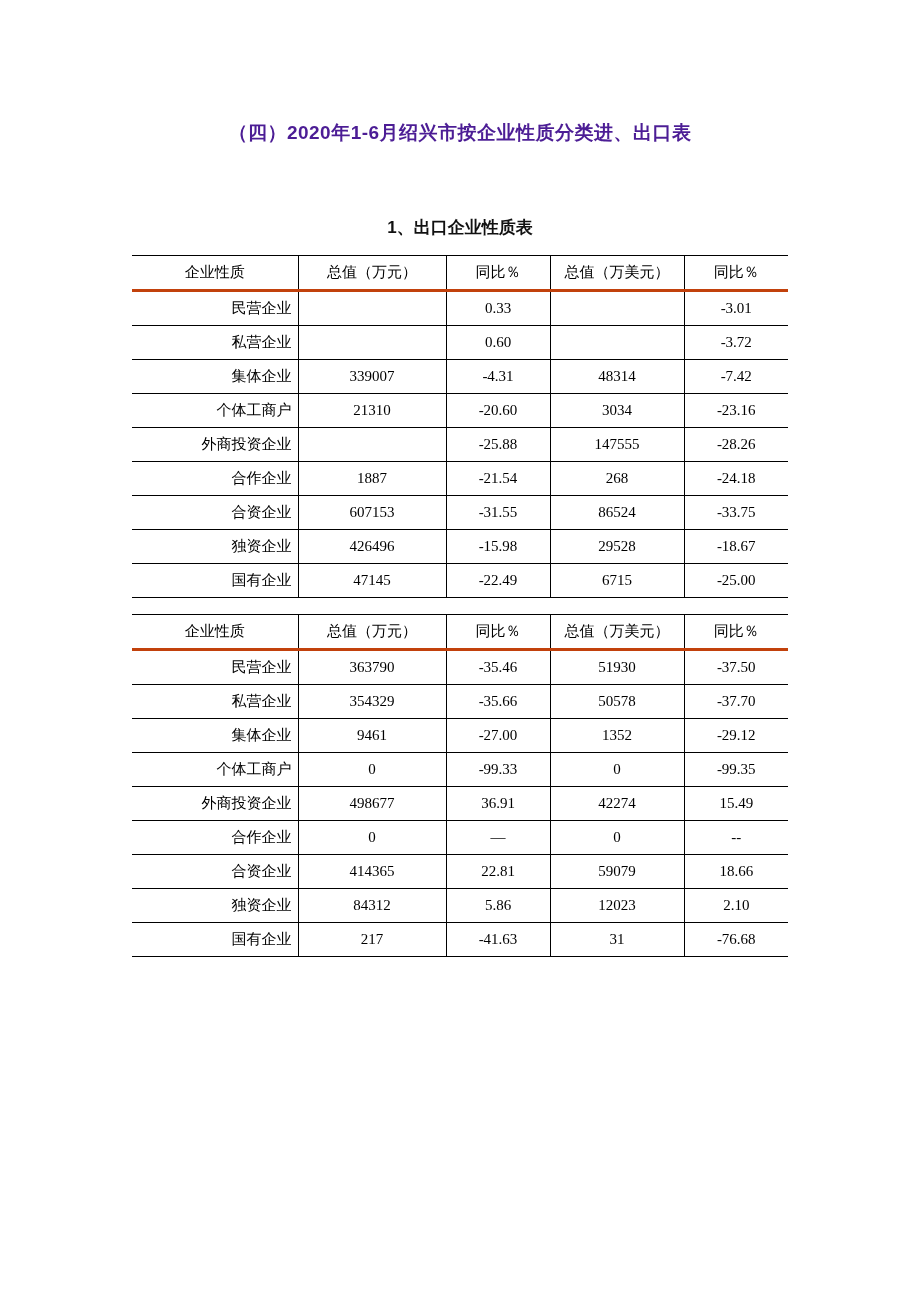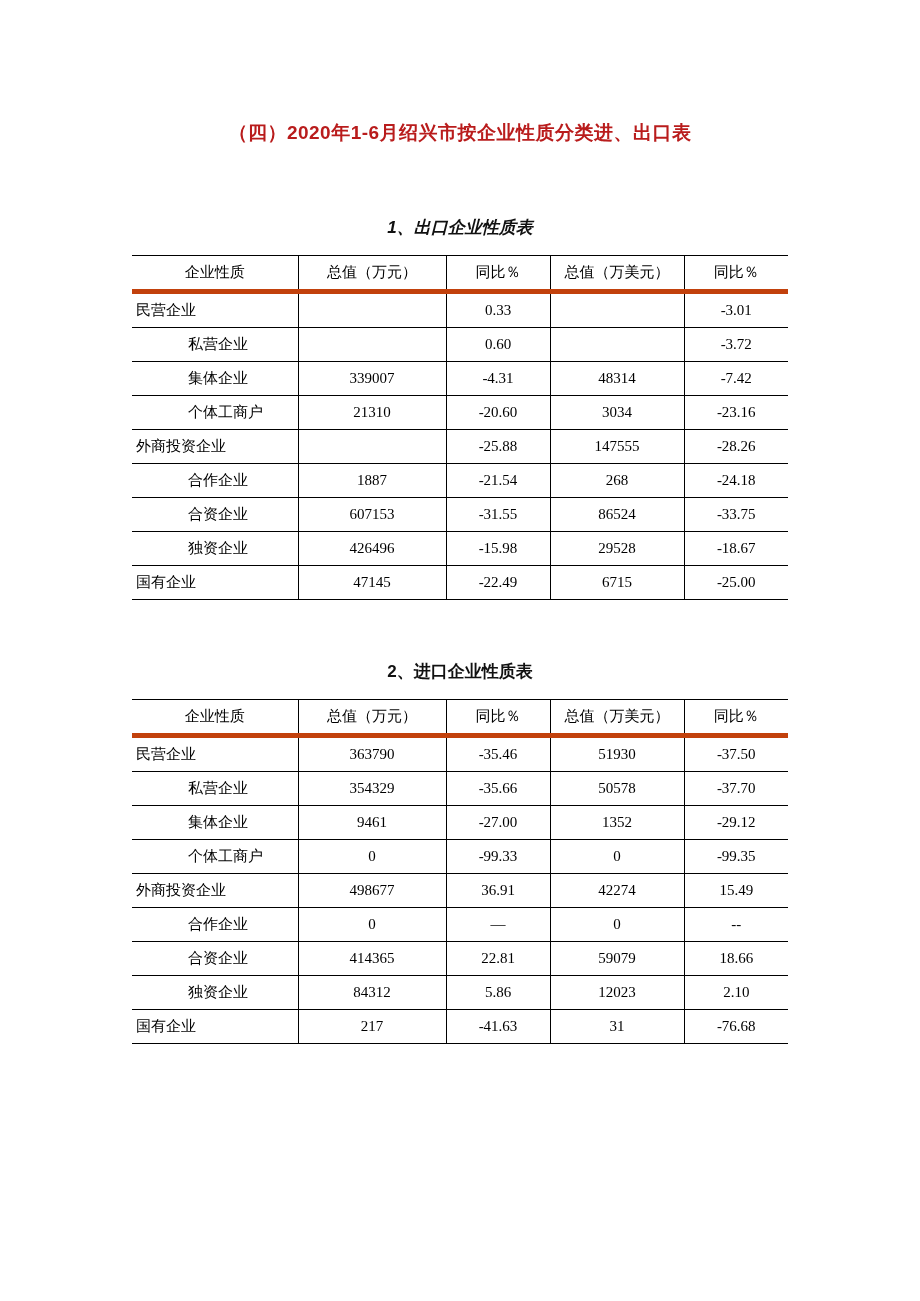--- a/index.html
+++ b/index.html
@@ -22,33 +22,32 @@
     padding: 0 128px;
   }
   .doc-title {
     margin: 0;
     padding-top: 120px;
     font-family: "Liberation Sans", "DejaVu Sans", sans-serif;
     font-size: 19px;
     font-weight: bold;
     text-align: center;
     letter-spacing: 0.5px;
-    color: #b91c1c;
+    color: #4c1d95;
   }
   .section-title {
     margin: 0;
     font-family: "Liberation Sans", "DejaVu Sans", sans-serif;
     font-size: 17px;
     font-weight: bold;
     text-align: center;
     color: #111;
   }
   .section-title.first {
     padding-top: 70px;
-    font-style: italic;
   }
   .section-title.second {
     padding-top: 60px;
   }
   table.data-table {
     width: 656px;
     margin: 16px auto 0 auto;
     border-collapse: collapse;
     table-layout: fixed;
     font-size: 15px;
@@ -66,30 +65,30 @@
     padding: 0 6px;
     text-align: center;
     vertical-align: middle;
     font-weight: normal;
     white-space: nowrap;
   }
   table.data-table thead th {
     font-size: 15px;
   }
   table.data-table td.label {
-    text-align: left;
+    text-align: right;
     padding-left: 4px;
   }
   table.data-table td.label.indent {
     padding-left: 56px;
   }
   
   table.data-table thead th {
     border-top: 1px solid #000;
-    border-bottom: 5px solid #c2410c;
+    border-bottom: 3px solid #c2410c;
     border-left: none;
     border-right: none;
   }
   table.data-table tbody td {
     border-left: none;
     border-right: none;
     border-top: none;
     border-bottom: 1px solid #000;
   }
   
@@ -189,21 +188,20 @@
       <tr>
         <td class="label">国有企业</td>
         <td class="sep">47145</td>
         <td class="sep">-22.49</td>
         <td class="sep">6715</td>
         <td class="sep">-25.00</td>
       </tr>
     </tbody>
   </table>
 
-  <h2 class="section-title second">2、进口企业性质表</h2>
   <table class="data-table">
     <colgroup>
       <col class="c0">
         <col class="c1">
         <col class="c2">
         <col class="c3">
         <col class="c4">
     </colgroup>
     <thead>
       <tr>

